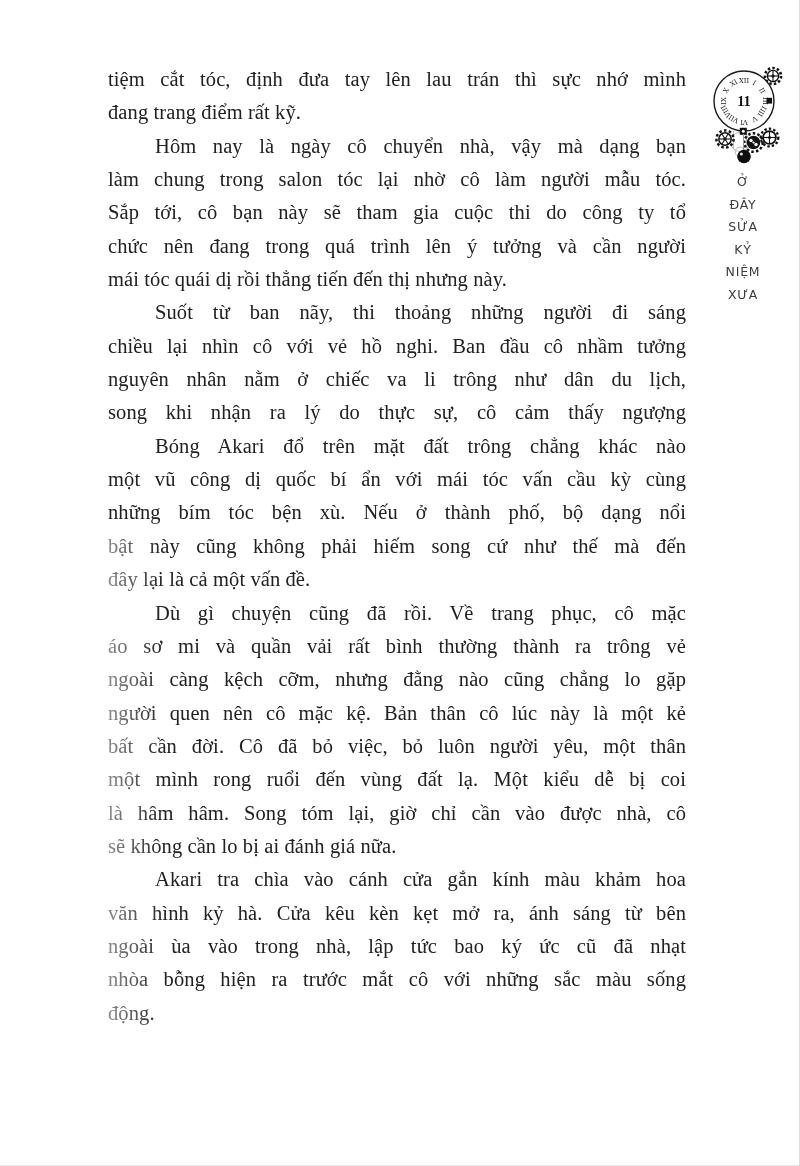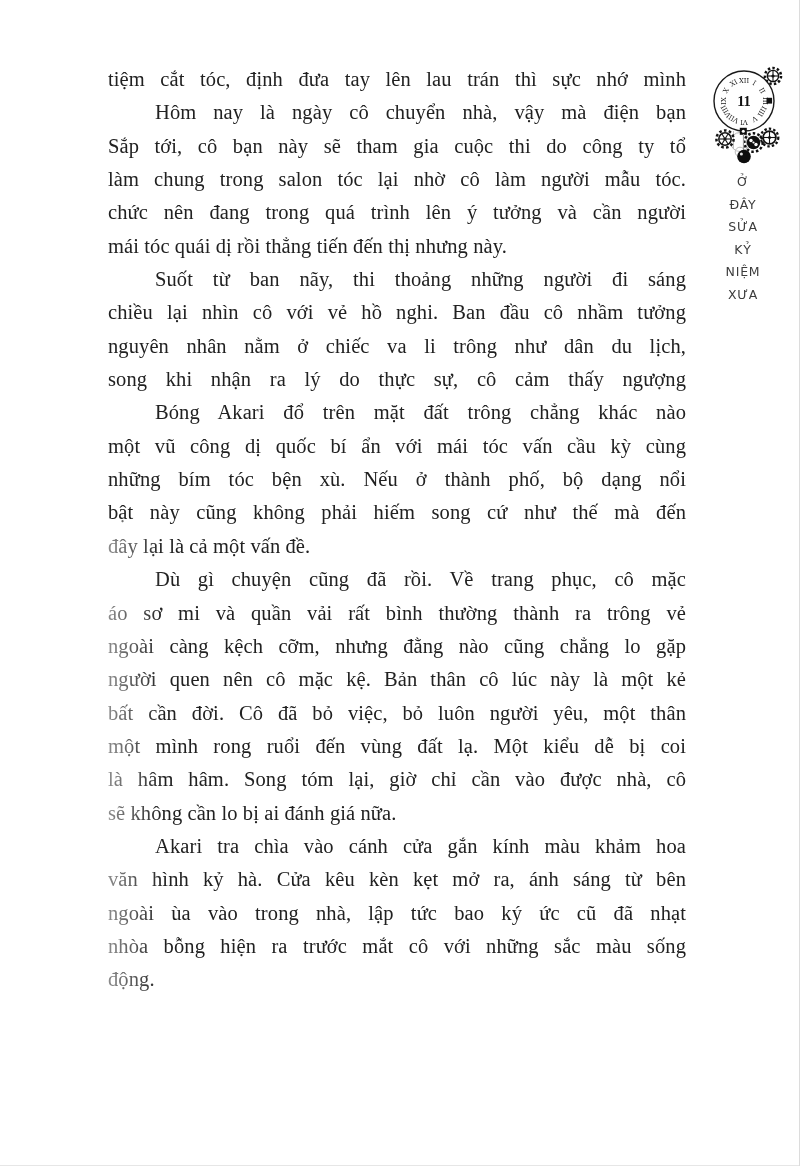--- a/index.html
+++ b/index.html
@@ -66,23 +66,24 @@
     pointer-events:none;
   }
 </style>
 </head>
 <body>
 
 <div class="page">
 
   <main class="body-text">
       <div class="line">tiệm cắt tóc, định đưa tay lên lau trán thì sực nhớ mình</div>
-      <div class="line line--indent">Hôm nay là ngày cô chuyển nhà, vậy mà điện bạn</div>
+      <div class="line line--end">đang trang điểm rất kỹ.</div>
+      <div class="line line--indent">Hôm nay là ngày cô chuyển nhà, vậy mà dạng bạn</div>
+      <div class="line">làm chung trong salon tóc lại nhờ cô làm người mẫu tóc.</div>
       <div class="line">Sắp tới, cô bạn này sẽ tham gia cuộc thi do công ty tổ</div>
-      <div class="line">làm chung trong salon tóc lại nhờ cô làm người mẫu tóc.</div>
       <div class="line">chức nên đang trong quá trình lên ý tưởng và cần người</div>
       <div class="line line--end">mái tóc quái dị rồi thẳng tiến đến thị nhưng này.</div>
       <div class="line line--indent">Suốt từ ban nãy, thi thoảng những người đi sáng</div>
       <div class="line">chiều lại nhìn cô với vẻ hồ nghi. Ban đầu cô nhầm tưởng</div>
       <div class="line">nguyên nhân nằm ở chiếc va li trông như dân du lịch,</div>
       <div class="line">song khi nhận ra lý do thực sự, cô cảm thấy ngượng</div>
       <div class="line line--indent">Bóng Akari đổ trên mặt đất trông chẳng khác nào</div>
       <div class="line">một vũ công dị quốc bí ẩn với mái tóc vấn cầu kỳ cùng</div>
       <div class="line">những bím tóc bện xù. Nếu ở thành phố, bộ dạng nổi</div>
       <div class="line">bật này cũng không phải hiếm song cứ như thế mà đến</div>

